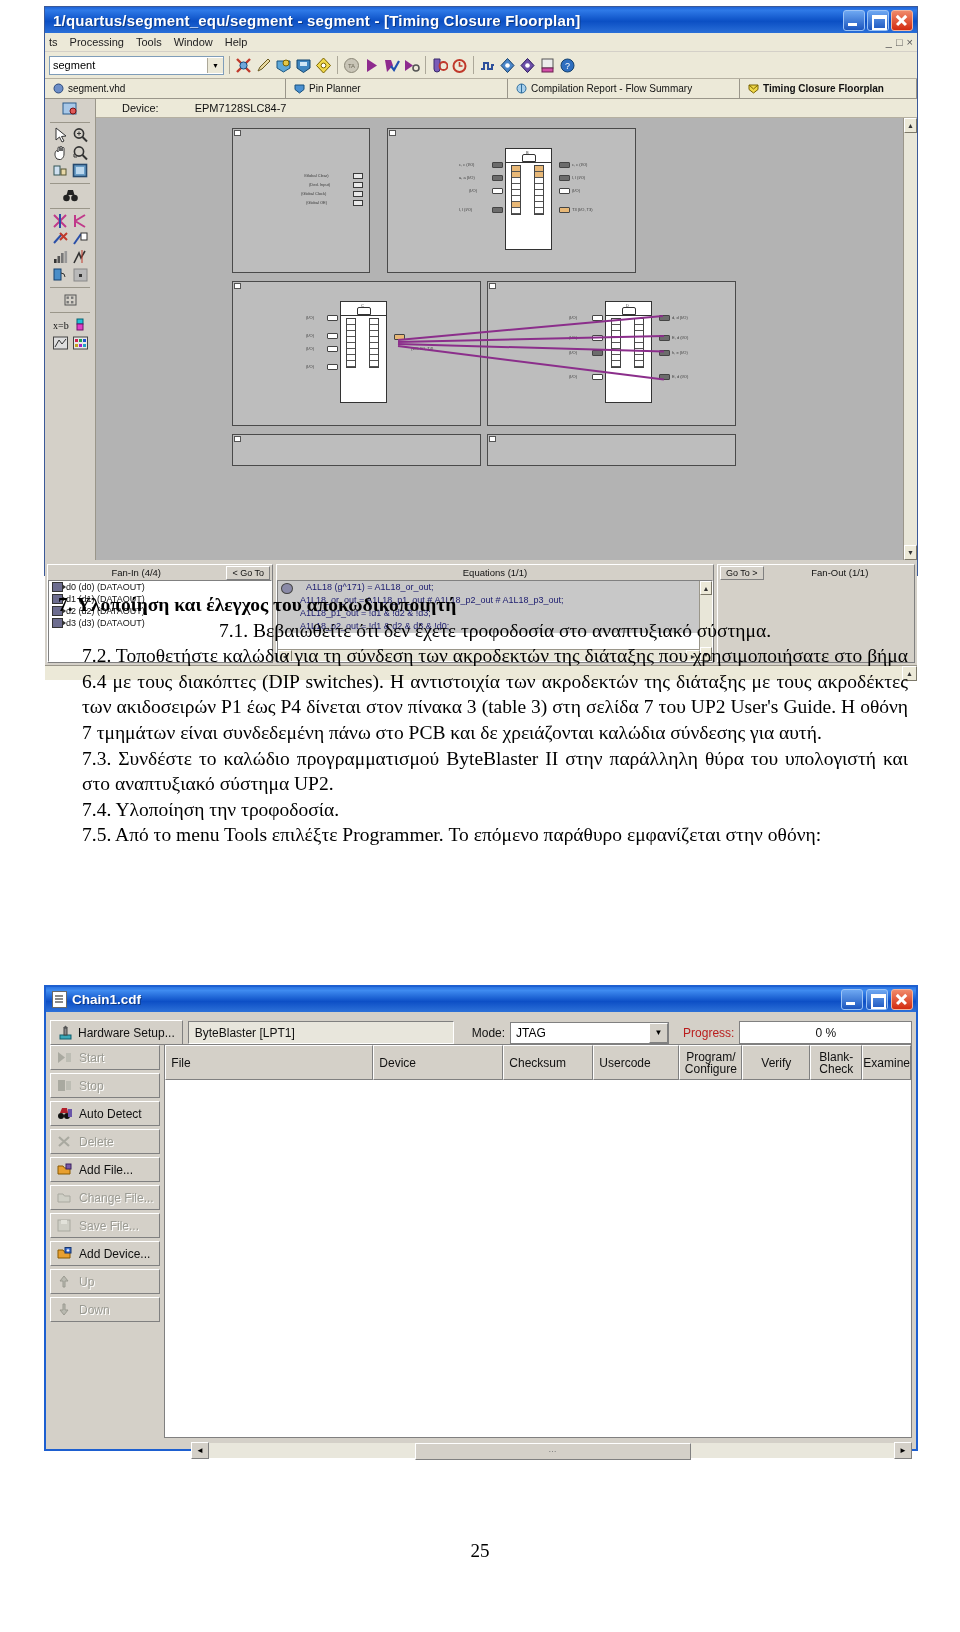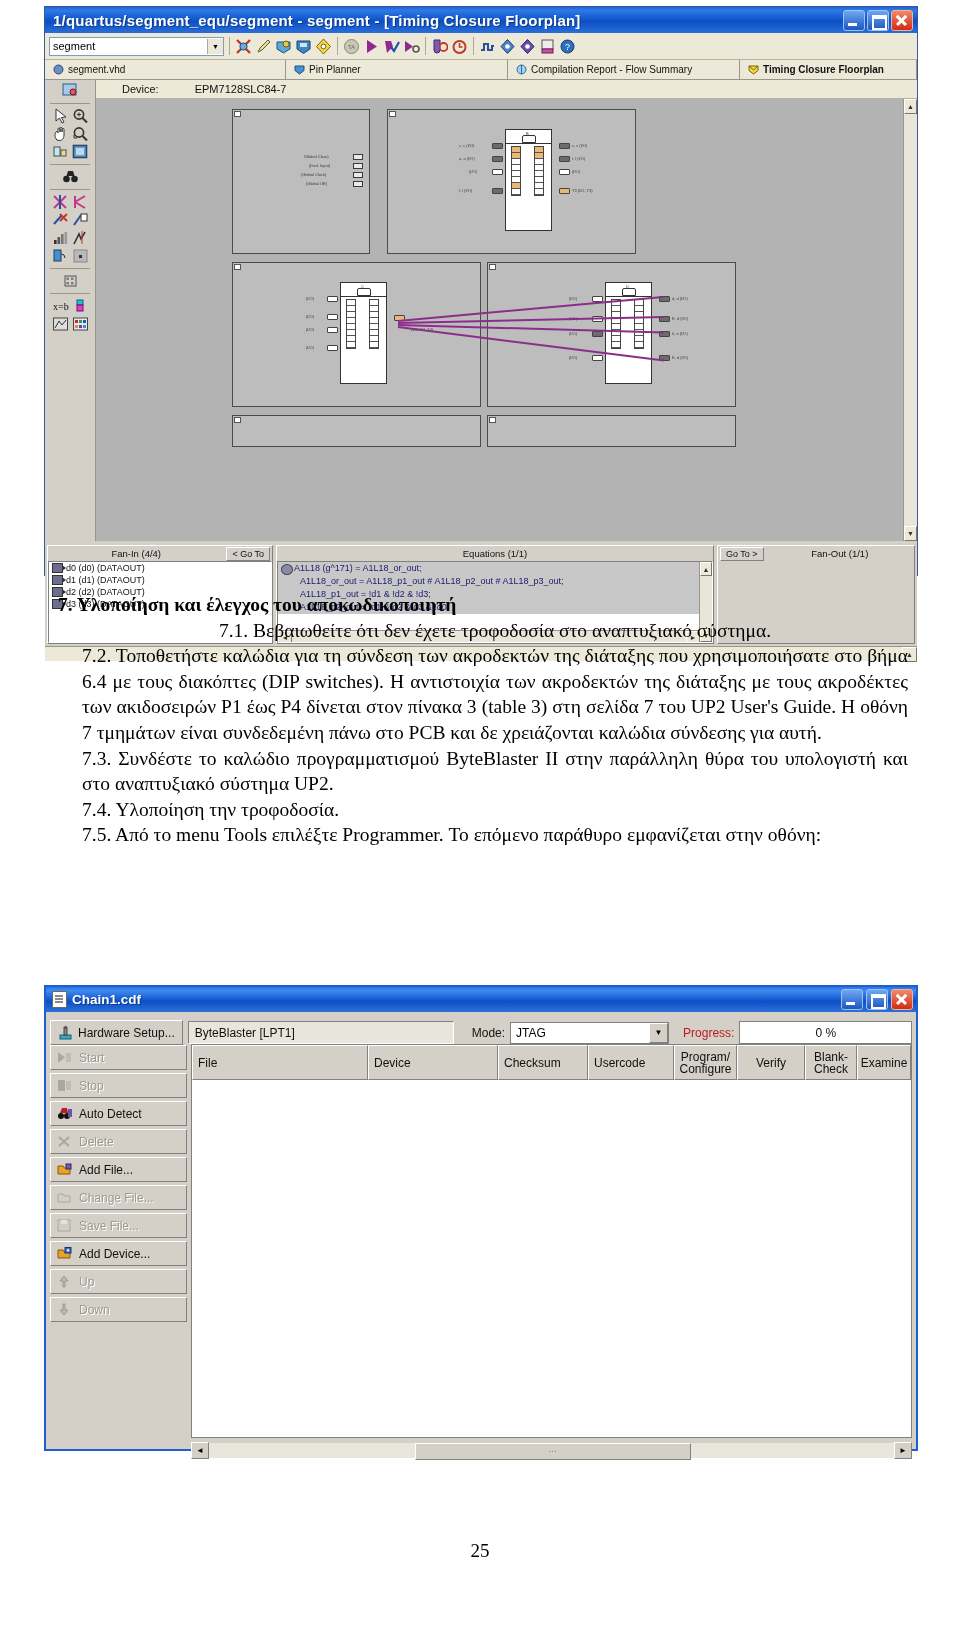--- a/index.html
+++ b/index.html
@@ -167,20 +167,32 @@
       <div class="q-btn max">
           <i></i>
         </div>
       <div class="q-btn close">
           <i class="a"></i>
           <i class="b"></i>
         </div>
     </div>
   </div>
 
+  <div class="q-menubar nosel">
+    <span class="mi">ts</span>
+    <span class="mi">Processing</span>
+    <span class="mi">Tools</span>
+    <span class="mi">Window</span>
+    <span class="mi">Help</span>
+    <span class="mdi-btns">
+      <span>_</span>
+      <span>□</span>
+      <span>×</span>
+    </span>
+  </div>
 
   <div class="q-toolbar">
     <div class="q-combo">
       <span>segment</span>
       <span class="arrow">▼</span>
     </div>
     <div class="tb-sep"></div>
     <svg class="tb-ico" viewBox="0 0 17 17">
         <path d="M2 2 L15 15 M15 2 L2 15" stroke="#c0392b" stroke-width="2.4"></path>
         <circle cx="8.5" cy="8.5" r="3.6" fill="#6fa8dc" stroke="#1a4a7a"></circle>
@@ -585,21 +597,21 @@
             <span>d3 (d3) (DATAOUT)</span>
           </div>
       </div>
     </div>
 
     <div class="panel" style="flex:1;">
       <div class="panel-hd">
         <div class="hd-title">Equations (1/1)</div>
       </div>
       <div class="panel-bd">
-        <div class="eq-line eq-sel" style="padding-left:16px;position:relative;">
+        <div class="eq-line eq-sel" style="padding-left:28px;position:relative;">
           <span style="position:absolute;left:3px;top:2px;width:10px;height:9px;border-radius:50%;background:#8a8aa8;border:1px solid #444;"></span>
           <span>A1L18 (g^171) = A1L18_or_out;</span>
         </div>
         <div class="eq-line eq-sel" style="padding-left:22px;"><span>A1L18_or_out = A1L18_p1_out # A1L18_p2_out # A1L18_p3_out;</span></div>
         <div class="eq-line eq-sel" style="padding-left:22px;"><span>A1L18_p1_out = !d1 &amp; !d2 &amp; !d3;</span></div>
         <div class="eq-line eq-sel" style="padding-left:22px;"><span>A1L18_p2_out = !d1 &amp; d2 &amp; d3 &amp; !d0;</span></div>
         <div class="eqscroll">
           <div class="sbtn" style="height:12px;">▲</div>
           <div class="strack"></div>
           <div class="sbtn" style="height:12px;">▼</div>
@@ -763,21 +775,21 @@
       <div class="p-sbtn disabled">
         <svg width="16" height="13" viewBox="0 0 16 13">
             <path d="M6 1 V7 H3 L7 12 L11 7 H8 V1 Z" fill="#b9b9b0" stroke="#9a9a90"></path>
           </svg>
         <span>Down</span>
       </div>
     </div>
 
     <div class="p-grid">
       <div class="p-ghead">
-        <div class="p-gh" style="width:176px;">File</div>
+        <div class="p-gh" style="width:208px;">File</div>
         <div class="p-gh" style="width:130px;">Device</div>
         <div class="p-gh" style="width:90px;">Checksum</div>
         <div class="p-gh" style="width:86px;">Usercode</div>
         <div class="p-gh c" style="width:63px;white-space:pre-line;">Program/
 Configure</div>
         <div class="p-gh c" style="width:68px;">Verify</div>
         <div class="p-gh c" style="width:52px;white-space:pre-line;">Blank-
 Check</div>
         <div class="p-gh c" style="flex:1;">Examine</div>
       </div>

